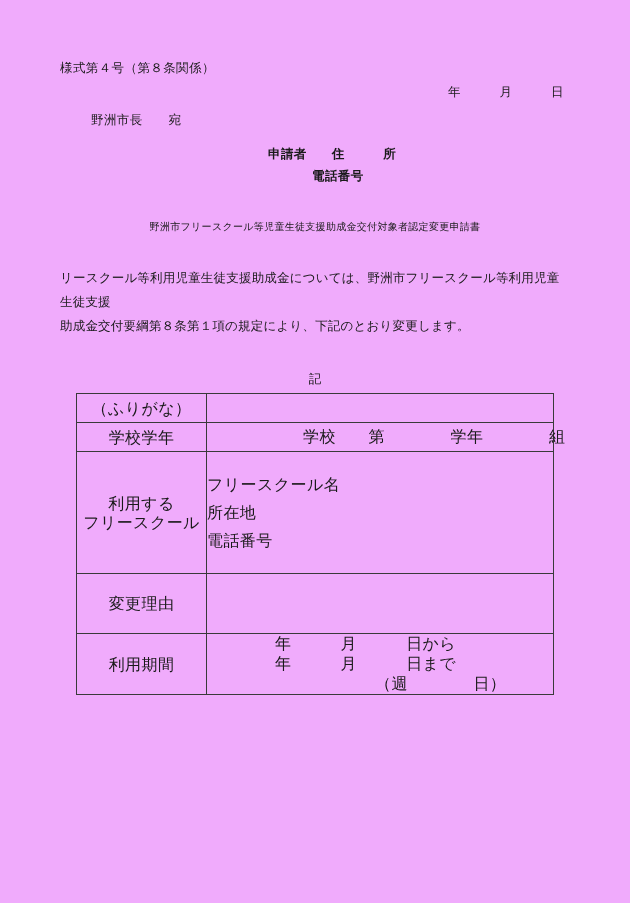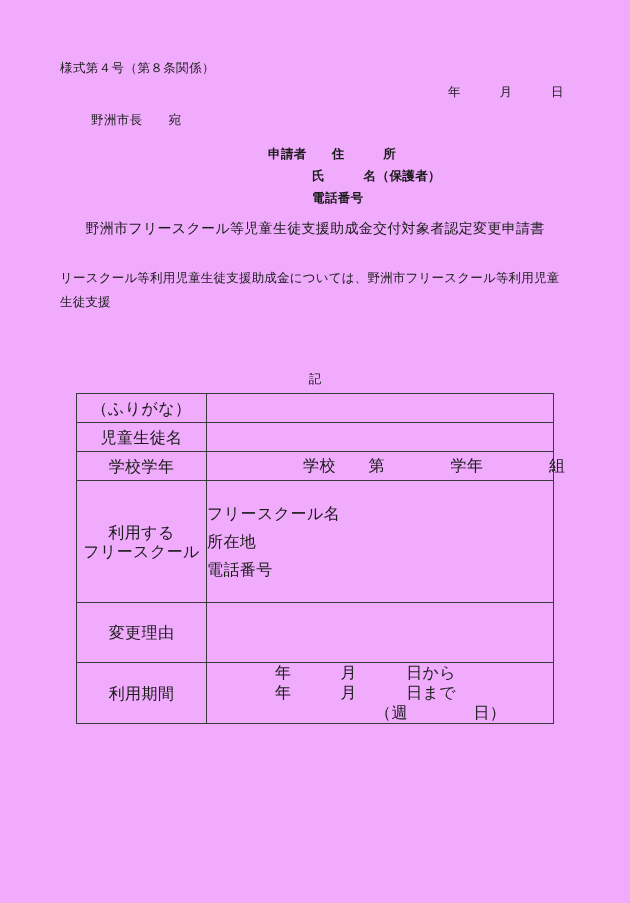--- a/index.html
+++ b/index.html
@@ -56,21 +56,21 @@
   }
   .applicant .row { white-space: nowrap; }
   .applicant .indent { padding-left: 44px; }
 
   
   .doc-title {
     left: 0;
     top: 220px;
     width: 630px;
     text-align: center;
-    font-size: 14px;
+    font-size: 10px;
     letter-spacing: 0.3px;
     white-space: nowrap;
   }
 
   
   .body-para {
     left: 60px;
     top: 266px;
     width: 500px;
     font-size: 12.5px;
@@ -147,40 +147,36 @@
 <div class="page">
 
   <div class="abs form-no">様式第４号（第８条関係）</div>
 
   <div class="abs date-line">年　　　月　　　日</div>
 
   <div class="abs addressee">野洲市長　　宛</div>
 
   <div class="abs applicant">
     <div class="row"><span>申請者</span><span class="sp2"></span><span>住　　　所</span></div>
-    <div class="row indent"><span>氏　　　名（保護者）</span></div>
     <div class="row indent"><span>電話番号</span></div>
   </div>
 
   <div class="abs doc-title">野洲市フリースクール等児童生徒支援助成金交付対象者認定変更申請書</div>
 
   <div class="abs body-para">
     <div>リースクール等利用児童生徒支援助成金については、野洲市フリースクール等利用児童生徒支援</div>
+    <div>助成金交付要綱第８条第１項の規定により、下記のとおり変更します。</div>
   </div>
 
   <div class="abs ki">記</div>
 
   <table class="form-table">
     <tbody>
       <tr class="r-furigana">
         <td class="label">（ふりがな）</td>
-        <td class="value"></td>
-      </tr>
-      <tr class="r-name">
-        <td class="label">児童生徒名</td>
         <td class="value"></td>
       </tr>
       <tr class="r-grade">
         <td class="label">学校学年</td>
         <td class="value">
           <div class="grade-val">学校　　第　　　　学年　　　　組</div>
         </td>
       </tr>
       <tr class="r-school">
         <td class="label">

